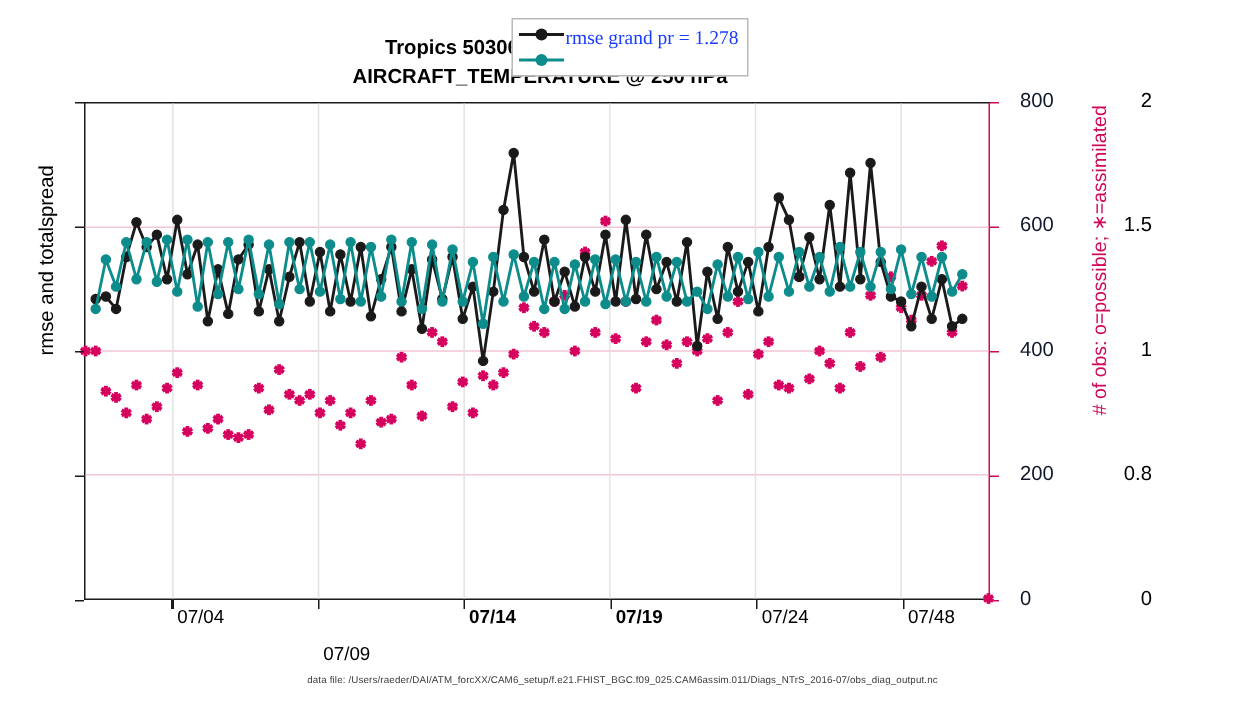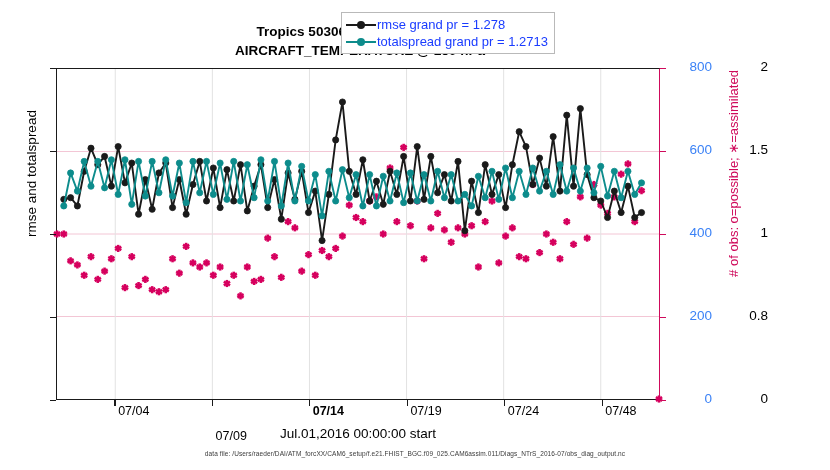--- a/index.html
+++ b/index.html
@@ -60,25 +60,25 @@
     position: absolute;
     right: 62px;
     width: 44px;
     text-align: right;
     font-size: 13.5px;
     color: #000;
     transform: translateY(-9px);
   }
   .ytick-right {
     position: absolute;
-    left: 666px;
+    left: 680px;
     width: 46px;
-    text-align: right;
+    text-align: left;
     font-size: 13.5px;
-    color: #3b82f6;
+    color: #0f172a;
     transform: translateY(-9px);
   }
   .xtick {
     position: absolute;
     top: 404px;
     width: 70px;
     margin-left: -35px;
     text-align: right;
     font-size: 12.5px;
     color: #000;
@@ -156,22 +156,23 @@
     position: absolute;
     left: 341px;
     top: 12px;
     background: #ffffff;
     border: 1px solid #b9b9b9;
     padding: 3px 6px 3px 4px;
     line-height: 17px;
   }
   .legend-row {
     display: flex;
-    align-items: center;
+    align-items: flex-start;
     white-space: nowrap;
+    font-family: Liberation Serif, serif;
   }
   .legend-sample {
     width: 30px;
     height: 14px;
     position: relative;
     flex: 0 0 30px;
   }
   .legend-sample .ln {
     position: absolute;
     left: 0; top: 6px;
@@ -850,44 +851,42 @@
       <div class="ytick-right" style="top: 151px;">600</div>
       <div class="tickmark-right" style="top: 151px;"></div>
       <div class="ytick-right" style="top: 68px;">800</div>
       <div class="tickmark-right" style="top: 68px;"></div>
       <div class="xtick" style="left: 114.452px;">07/04</div>
       <div class="tickmark-x" style="left: 114.452px;"></div>
       <div class="xtick" style="left: 211.871px; margin-top: 25px;">07/09</div>
       <div class="tickmark-x" style="left: 211.871px;"></div>
       <div class="xtick" style="left: 309px; font-weight: bold;">07/14</div>
       <div class="tickmark-x" style="left: 309.29px;"></div>
-      <div class="xtick" style="left: 406.71px;">07/19</div>
+      <div class="xtick" style="left: 406.71px; font-weight: bold;">07/19</div>
       <div class="tickmark-x" style="left: 406.71px;"></div>
       <div class="xtick" style="left: 504.129px;">07/24</div>
       <div class="tickmark-x" style="left: 504.129px;"></div>
       <div class="xtick" style="left: 601.548px;">07/48</div>
       <div class="tickmark-x" style="left: 601.548px;"></div>
     </div>
 
   <div id="ylabel-left">rmse and totalspread</div>
   <div id="ylabel-right"># of obs: o=possible; ∗=assimilated</div>
-  <div id="xlabel">Jul.01,2016 00:00:00 start</div>
 
   <div id="legend">
     <div class="legend-row">
       <span class="legend-sample">
         <span class="ln" id="lg-ln-0" style="background: rgb(26, 26, 26);"></span>
           <span class="mk" id="lg-mk-0" style="background: rgb(26, 26, 26);"></span>
       </span>
       <span class="legend-text">rmse grand pr = 1.278</span>
     </div>
     <div class="legend-row">
       <span class="legend-sample">
         <span class="ln" id="lg-ln-1" style="background: rgb(13, 140, 140);"></span>
           <span class="mk" id="lg-mk-1" style="background: rgb(13, 140, 140);"></span>
       </span>
-      <span class="legend-text">totalspread grand pr = 1.2713</span>
     </div>
   </div>
 
   <div id="footer">data file: /Users/raeder/DAI/ATM_forcXX/CAM6_setup/f.e21.FHIST_BGC.f09_025.CAM6assim.011/Diags_NTrS_2016-07/obs_diag_output.nc</div>
 
 </div>
 
 </body></html>

